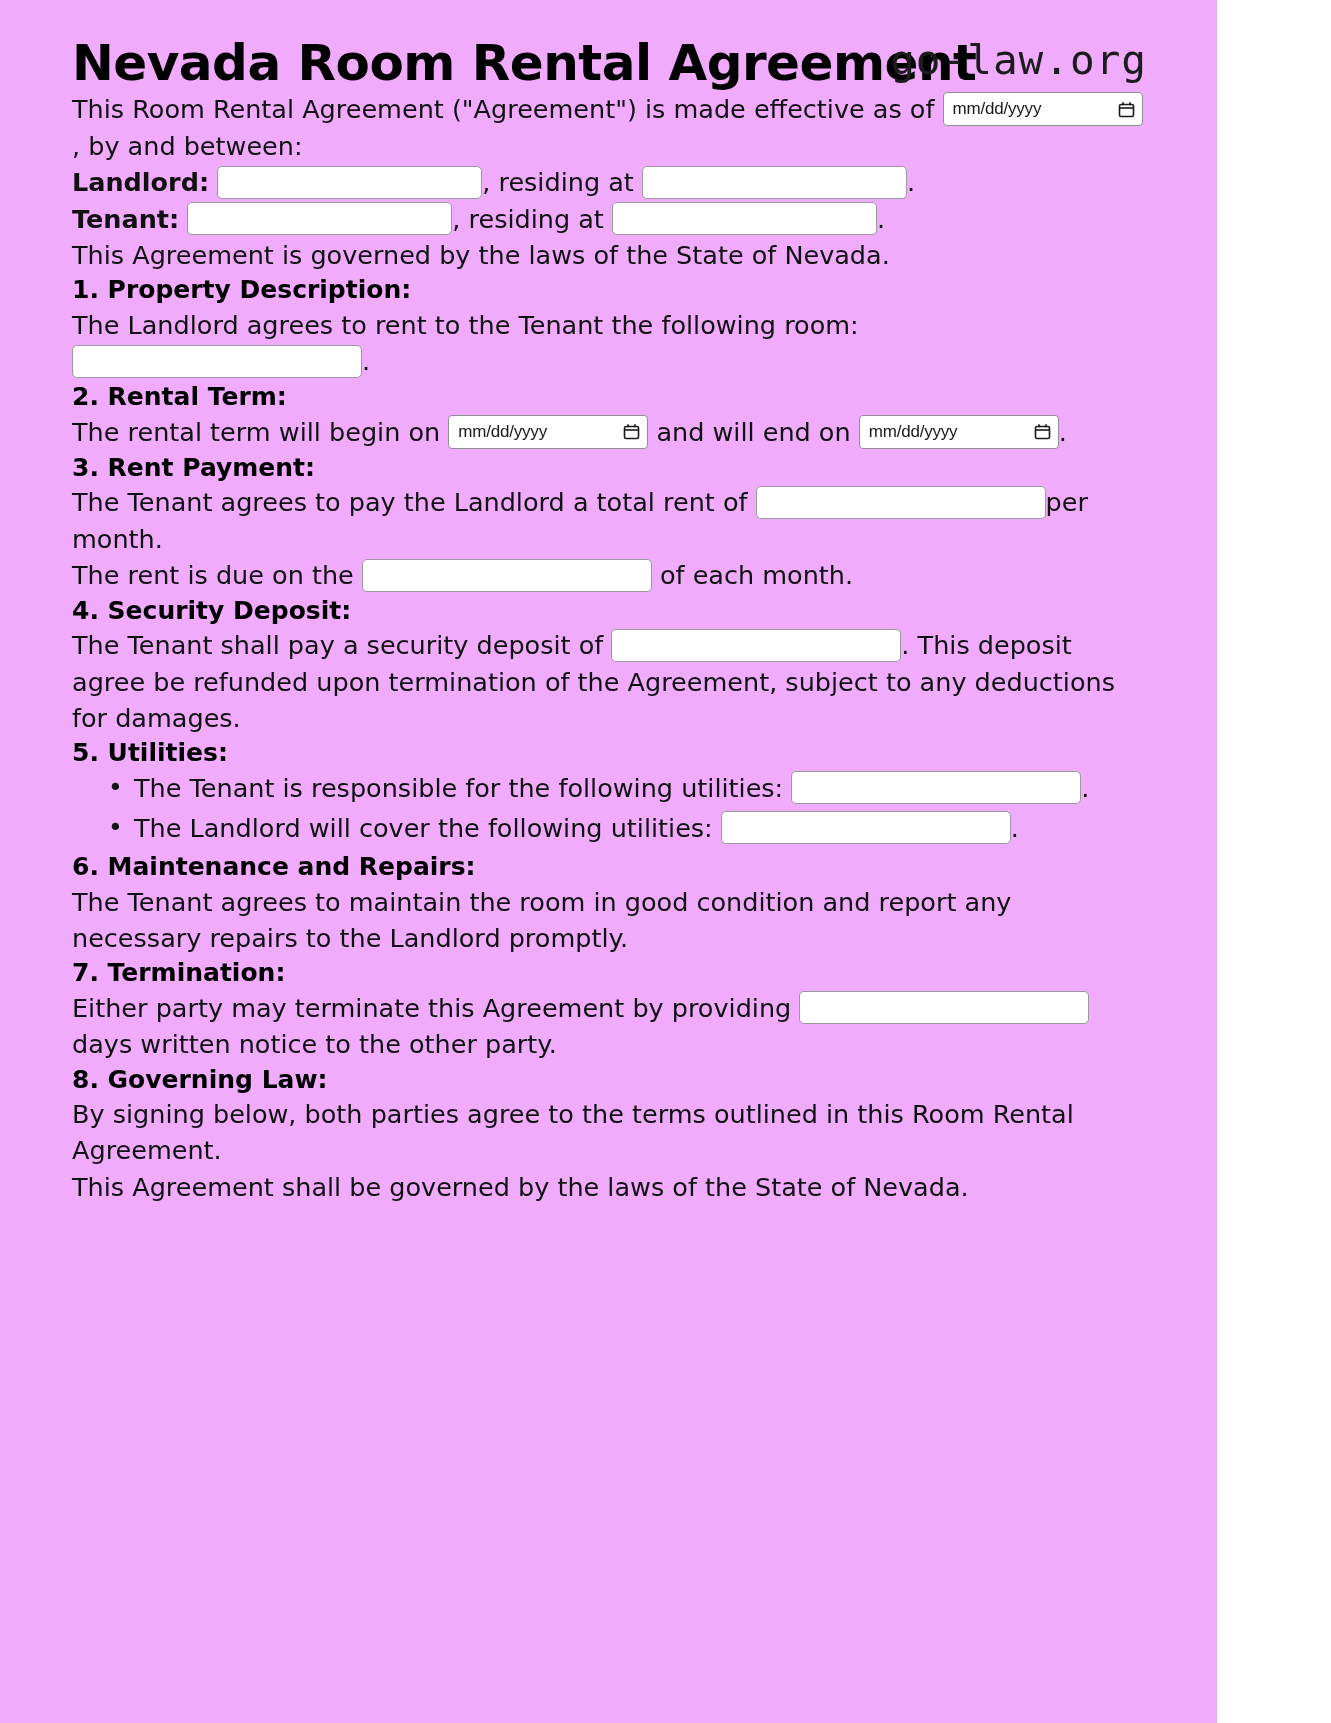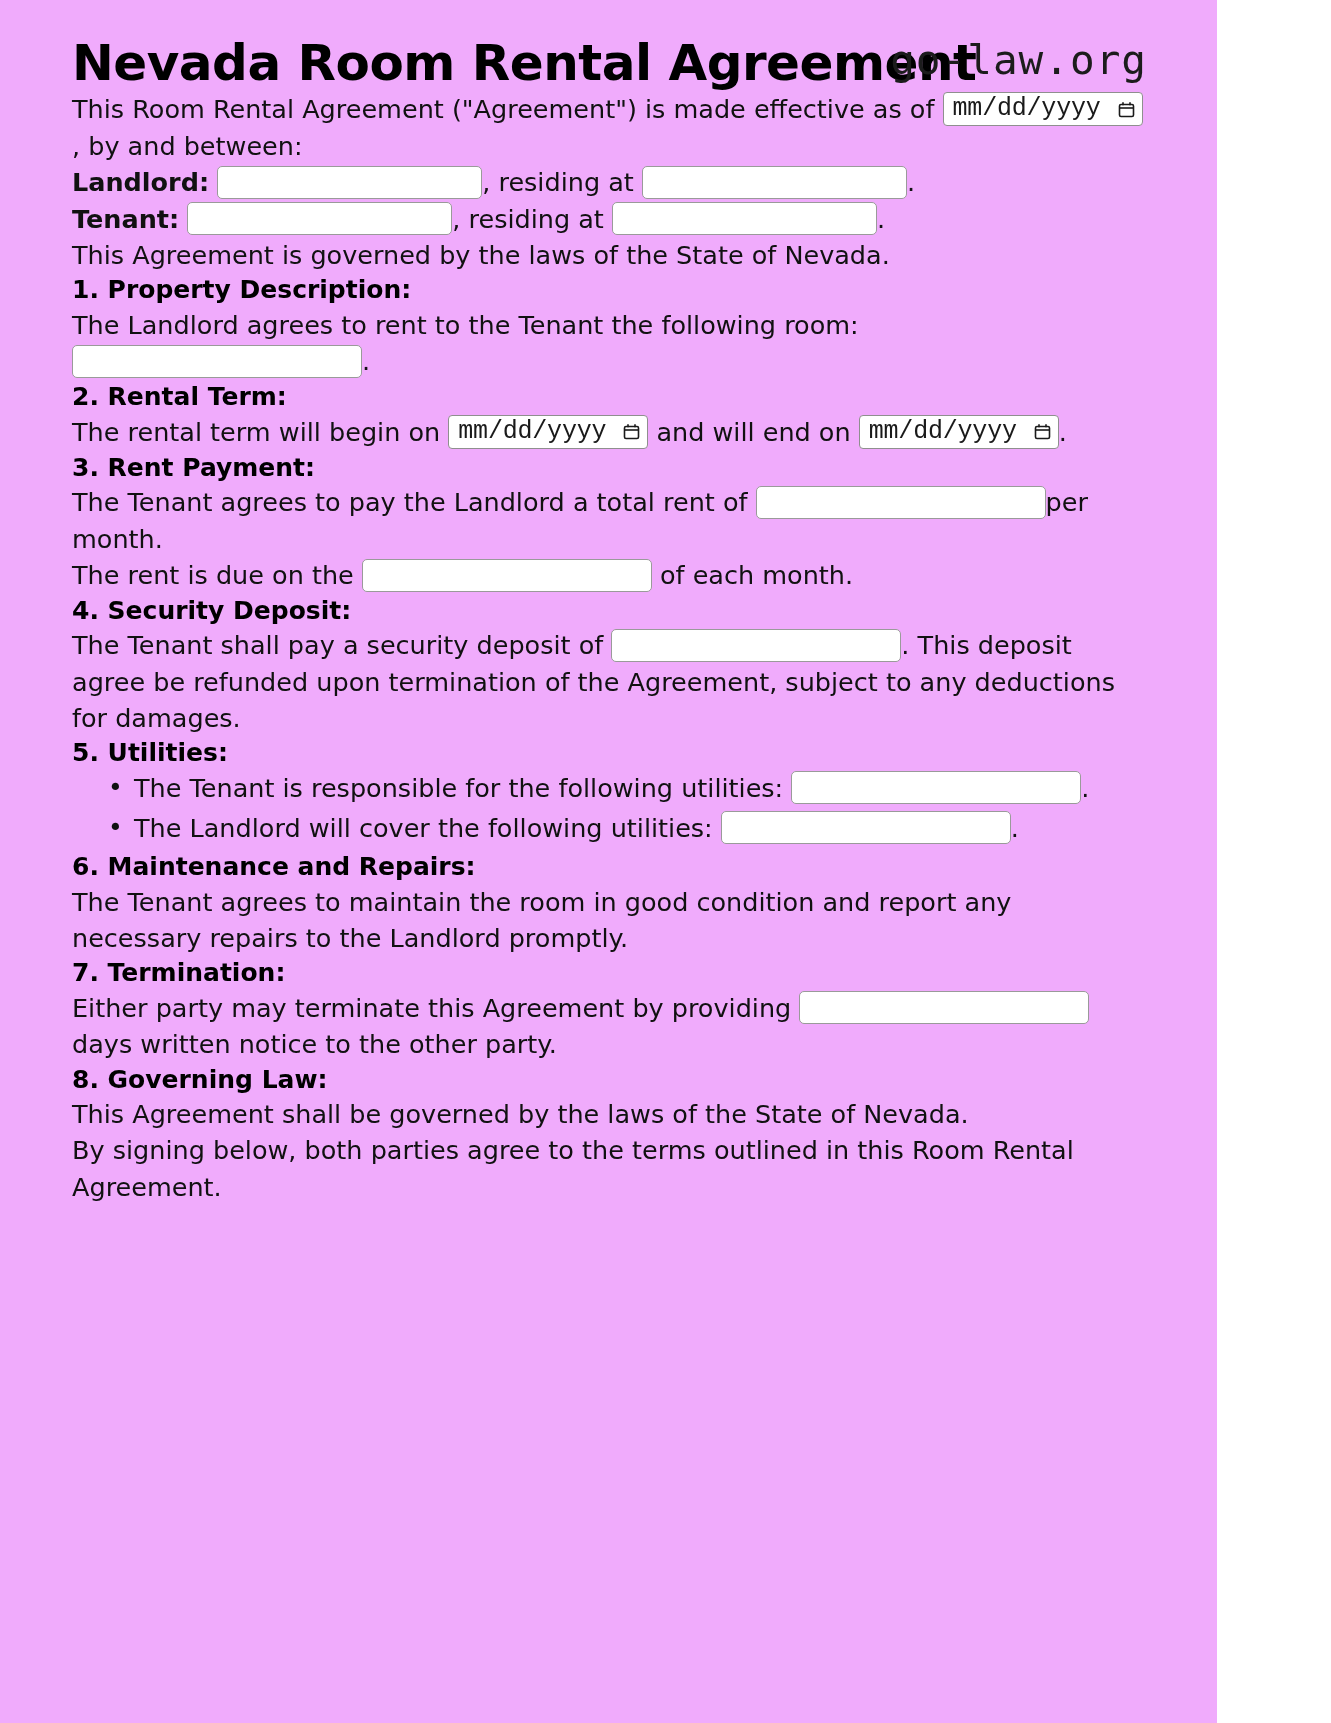--- a/index.html
+++ b/index.html
@@ -91,22 +91,22 @@
     box-sizing: border-box;
     height: 34px;
     border: 1.5px solid #8f8f8f;
     border-radius: 4px;
     background: #fff;
     padding: 0 7px 0 9px;
     position: relative;
     top: -2px;
   }
   .datefld .dtxt {
-    font-family: Liberation Mono, monospace;
-    font-size: 25px;
+    font-family: Liberation Sans, sans-serif;
+    font-size: 17px;
     color: #1a1a1a;
     letter-spacing: -0.2px;
     white-space: nowrap;
   }
   .datefld .cal {
     margin-left: 16px;
     width: 17px;
     height: 17px;
     flex: none;
     display: inline-block;
@@ -259,17 +259,17 @@
   <p class="para after-head">The Tenant agrees to maintain the room in good condition and report any necessary repairs to the Landlord promptly.</p>
 
   <h3 class="section-head head-gap">7. Termination:</h3>
   <p class="para after-head">
     <span>Either party may terminate this Agreement by providing</span>
     <input class="fld w-days" type="text" value="" style="">
     <span>days written notice to the other party.</span>
   </p>
 
   <h3 class="section-head head-gap">8. Governing Law:</h3>
+  <p class="para block">By signing below, both parties agree to the terms outlined in this Room Rental Agreement.</p>
+
   <p class="para after-head">This Agreement shall be governed by the laws of the State of Nevada.</p>
 
-  <p class="para block">By signing below, both parties agree to the terms outlined in this Room Rental Agreement.</p>
-
 </div>
 
 </body></html>

